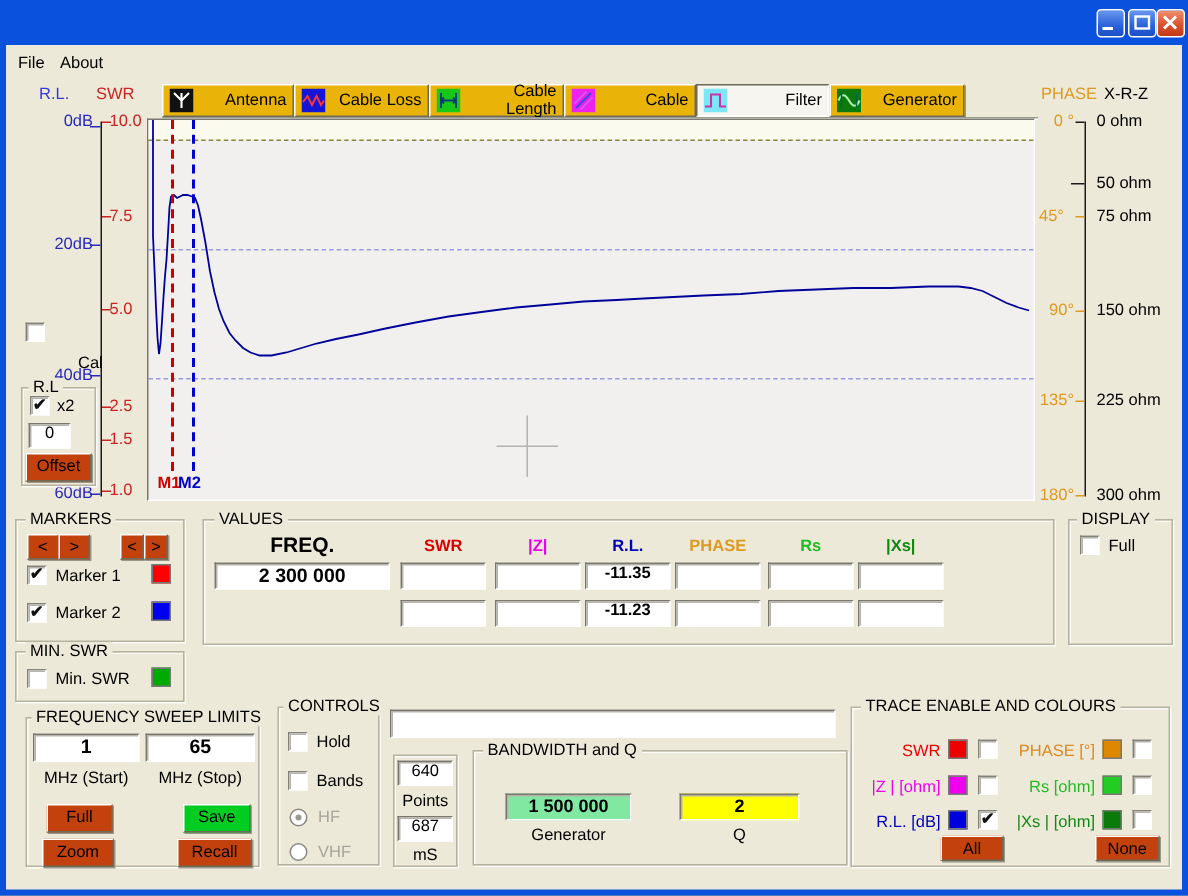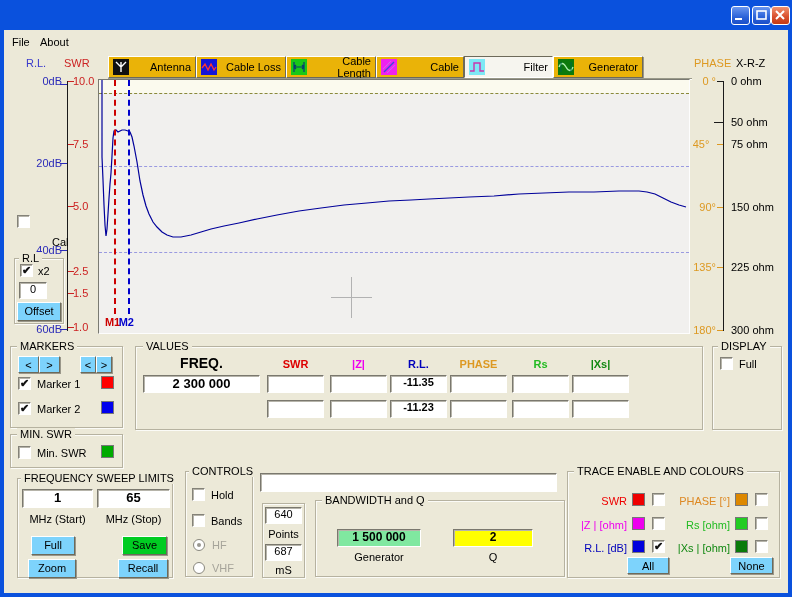--- a/index.html
+++ b/index.html
@@ -38,21 +38,21 @@
   .marker-label{position:absolute;top:236px;font-weight:bold;}
   #crosshair-h{position:absolute;left:232px;top:217px;width:41px;height:1px;background:#b2b2b2;}
   #crosshair-v{position:absolute;left:252px;top:197px;width:1px;height:41px;background:#b2b2b2;}
   
   .gb{position:absolute;border:1px solid #b6b2a0;box-shadow:inset 1px 1px 0 rgba(255,255,255,.8),1px 1px 0 rgba(255,255,255,.8);}
   .cap{position:absolute;background:#ece9d8;padding:0 3px;white-space:nowrap;}
   .cb{position:absolute;width:13px;height:13px;background:#fff;border:1px solid;border-color:#848278 #fff #fff #848278;
       box-shadow:inset 1px 1px 0 #b6b4aa;font-size:11px;line-height:11px;text-align:center;color:#111;font-weight:bold;}
   .radio{position:absolute;width:12px;height:12px;border-radius:50%;background:#fff;border:1px solid #8a887e;}
   .radio .dot{position:absolute;left:3px;top:3px;width:4px;height:4px;border-radius:50%;background:#9a9890;}
-  .btn{position:absolute;background:#7dd3fc;border:1px solid;border-color:#fff #6d6a5a #6d6a5a #fff;box-shadow:1px 1px 0 #9a978a;
+  .btn{position:absolute;background:#c2410c;border:1px solid;border-color:#fff #6d6a5a #6d6a5a #fff;box-shadow:1px 1px 0 #9a978a;
        text-align:center;padding-top:2px;}
   .inp{position:absolute;background:#fff;border:1px solid;border-color:#7a786e #fff #fff #7a786e;box-shadow:inset 1px 1px 0 #b6b4aa;
        text-align:center;}
   .swatch{position:absolute;width:13px;height:13px;border:1px solid #777;}
   .lbl{position:absolute;white-space:nowrap;}
   .gray{color:#a6a49a;}
   .valhdr{position:absolute;text-align:center;font-weight:bold;}
 </style>
 </head>
 <body>

